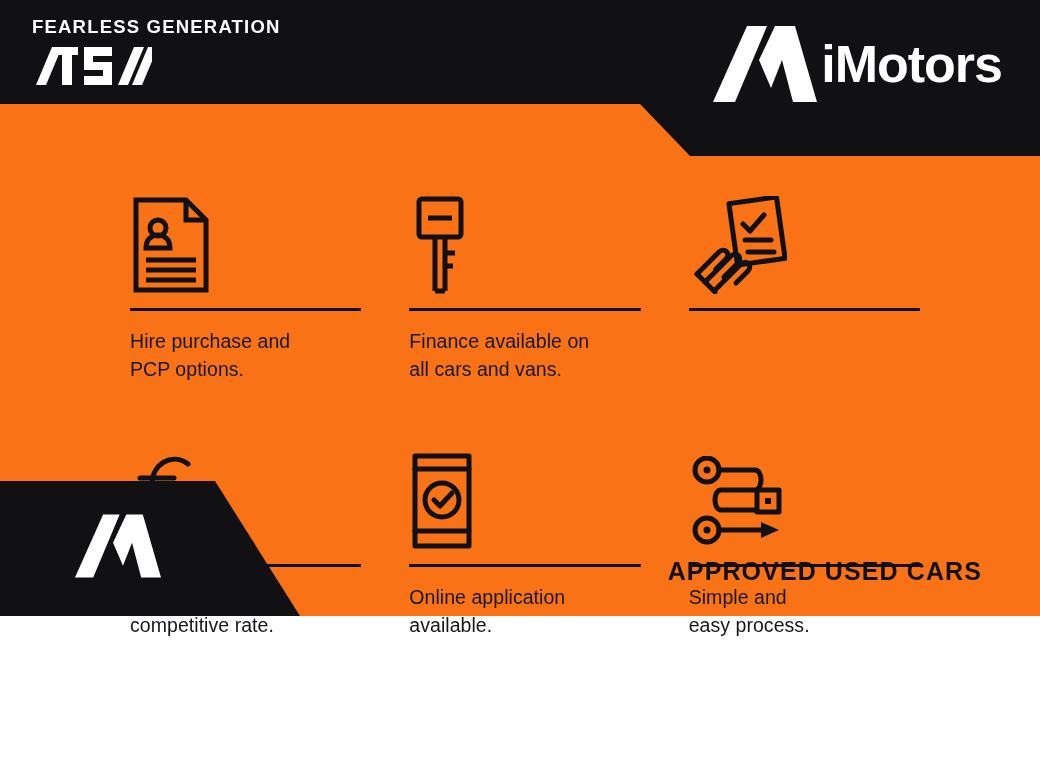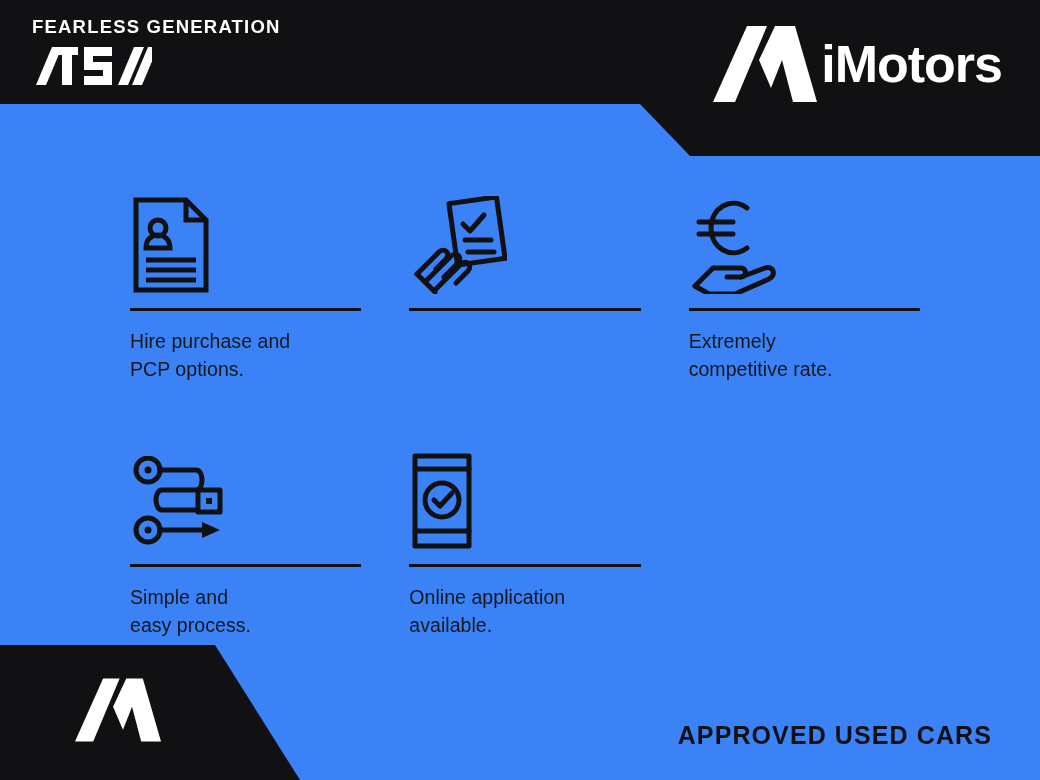--- a/index.html
+++ b/index.html
@@ -4,22 +4,22 @@
 <style>
   * { box-sizing: border-box; margin: 0; padding: 0; }
   html, body {
     width: 1040px; height: 780px;
     font-family: "Liberation Sans", sans-serif;
     background: #ffffff;
     overflow: hidden;
   }
   .page {
     position: relative;
-    width: 1040px; height: 780px;
-    background: #3b82f6;
+    width: 1040px; height: 616px;
+    background: #f97316;
   }
 
   
   .header {
     position: absolute;
     top: 0; left: 0;
     width: 1040px; height: 156px;
     background: #111114;
     clip-path: polygon(0 0, 1040px 0, 1040px 156px, 690px 156px, 640px 104px, 0 104px);
   }
@@ -105,21 +105,21 @@
     background: #111114;
     clip-path: polygon(0 0, 215px 0, 300px 135px, 0 135px);
   }
   .footer-logo {
     position: absolute;
     left: 75px; bottom: 38px;
   }
   .footer-logo svg { display: block; }
   .footer-text {
     position: absolute;
-    right: 48px; bottom: 30px;
+    right: 58px; bottom: 30px;
     font-size: 25px;
     font-weight: bold;
     letter-spacing: 1.1px;
     color: #111114;
   }
 </style>
 </head>
 <body>
 
 <div class="page">
@@ -165,20 +165,37 @@
             <path d="M14 52 c0-9 6-13 12-13 s12 4 12 13 z"></path>
             <path d="M14 64 h50 M14 74 h50 M14 84 h50"></path>
           </g>
         </svg>
       </div>
       <div class="rule"></div>
       <div class="cell-label">Hire purchase and
 PCP options.</div>
     </div>
 
+    <div class="cell">
+      <div class="icon-box">
+        <svg width="58" height="98" viewBox="0 0 58 98" aria-hidden="true">
+          <g fill="none" stroke="#111114" stroke-width="5">
+            <rect x="8" y="3" width="42" height="38" rx="3"></rect>
+            <path d="M17 22 h24"></path>
+            <path d="M24 41 v54"></path>
+            <path d="M34 41 v54"></path>
+            <path d="M24 95 h10"></path>
+            <path d="M34 57 h10 M34 70 h8"></path>
+          </g>
+        </svg>
+      </div>
+      <div class="rule"></div>
+      <div class="cell-label">Finance available on
+all cars and vans.</div>
+    </div>
 
     <div class="cell">
       <div class="icon-box">
         <svg width="96" height="98" viewBox="0 0 96 98" aria-hidden="true">
           <g fill="none" stroke="#111114" stroke-width="5" stroke-linejoin="round" stroke-linecap="round">
             <rect x="42" y="4" width="48" height="62" transform="rotate(-8 66 35)"></rect>
             <path d="M52 28 l7 7 l14 -16"></path>
             <path d="M54 44 h26 M57 56 h26"></path>
             <path d="M6 78 l22 -22 c5 -5 12 1 7 7 l-10 10"></path>
             <path d="M14 86 l26 -26 c5 -5 12 1 7 7 l-14 14"></path>
@@ -197,20 +214,36 @@
             <path d="M56 12 c-16 -12 -36 0 -36 20 s20 32 36 20"></path>
             <path d="M8 26 h34 M8 38 h34"></path>
             <path d="M4 90 l18 -18 h28 c6 0 6 9 0 9 h-14"></path>
             <path d="M50 81 l24 -9 c8 -3 12 7 4 11 l-34 15 h-26 l-14 -8"></path>
           </g>
         </svg>
       </div>
       <div class="rule"></div>
       <div class="cell-label">Extremely
 competitive rate.</div>
+    </div>
+
+    <div class="cell">
+      <div class="icon-box">
+        <svg width="62" height="96" viewBox="0 0 62 96" aria-hidden="true">
+          <g fill="none" stroke="#111114" stroke-width="5" stroke-linecap="round" stroke-linejoin="round">
+            <rect x="4" y="3" width="54" height="90"></rect>
+            <path d="M4 16 h54 M4 78 h54"></path>
+            <circle cx="31" cy="47" r="17"></circle>
+            <path d="M23 47 l6 6 l12 -13"></path>
+          </g>
+        </svg>
+      </div>
+      <div class="rule"></div>
+      <div class="cell-label">Online application
+available.</div>
     </div>
 
     <div class="cell">
       <div class="icon-box">
         <svg width="96" height="90" viewBox="0 0 96 90" aria-hidden="true">
           <g fill="none" stroke="#111114" stroke-width="5" stroke-linecap="round" stroke-linejoin="round">
             <circle cx="16" cy="14" r="12"></circle>
             <circle cx="16" cy="14" r="3.5" fill="#111114" stroke="none"></circle>
             <circle cx="16" cy="74" r="12"></circle>
             <circle cx="16" cy="74" r="3.5" fill="#111114" stroke="none"></circle>
@@ -220,36 +253,20 @@
             <path d="M28 74 h42"></path>
             <polygon points="70,66 88,74 70,82" fill="#111114" stroke="none"></polygon>
           </g>
         </svg>
       </div>
       <div class="rule"></div>
       <div class="cell-label">Simple and
 easy process.</div>
     </div>
 
-    <div class="cell">
-      <div class="icon-box">
-        <svg width="62" height="96" viewBox="0 0 62 96" aria-hidden="true">
-          <g fill="none" stroke="#111114" stroke-width="5" stroke-linecap="round" stroke-linejoin="round">
-            <rect x="4" y="3" width="54" height="90"></rect>
-            <path d="M4 16 h54 M4 78 h54"></path>
-            <circle cx="31" cy="47" r="17"></circle>
-            <path d="M23 47 l6 6 l12 -13"></path>
-          </g>
-        </svg>
-      </div>
-      <div class="rule"></div>
-      <div class="cell-label">Online application
-available.</div>
-    </div>
-
   </div>
 
   <div class="footer-shape"></div>
   <div class="footer-logo">
     <svg width="86" height="64" viewBox="0 0 104 76" aria-hidden="true">
       <g fill="#ffffff">
         <polygon points="34,0 54,0 22,76 0,76"></polygon>
         <polygon points="62,0 82,0 104,76 80,76 69,34 58,62 46,34"></polygon>
       </g>
     </svg>

